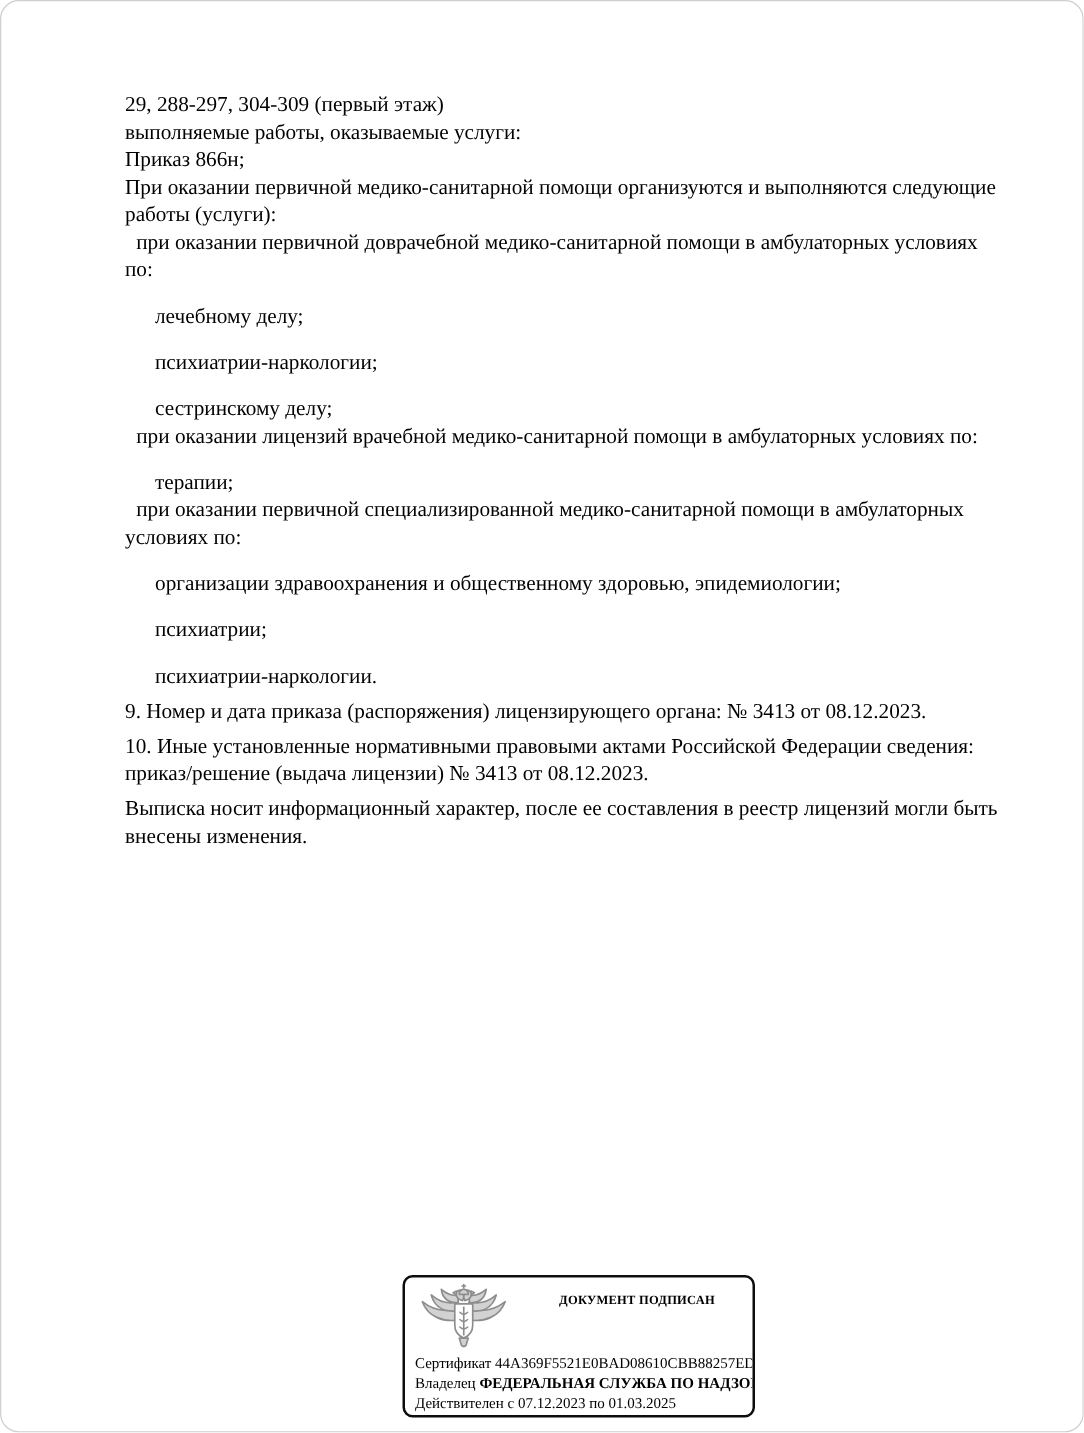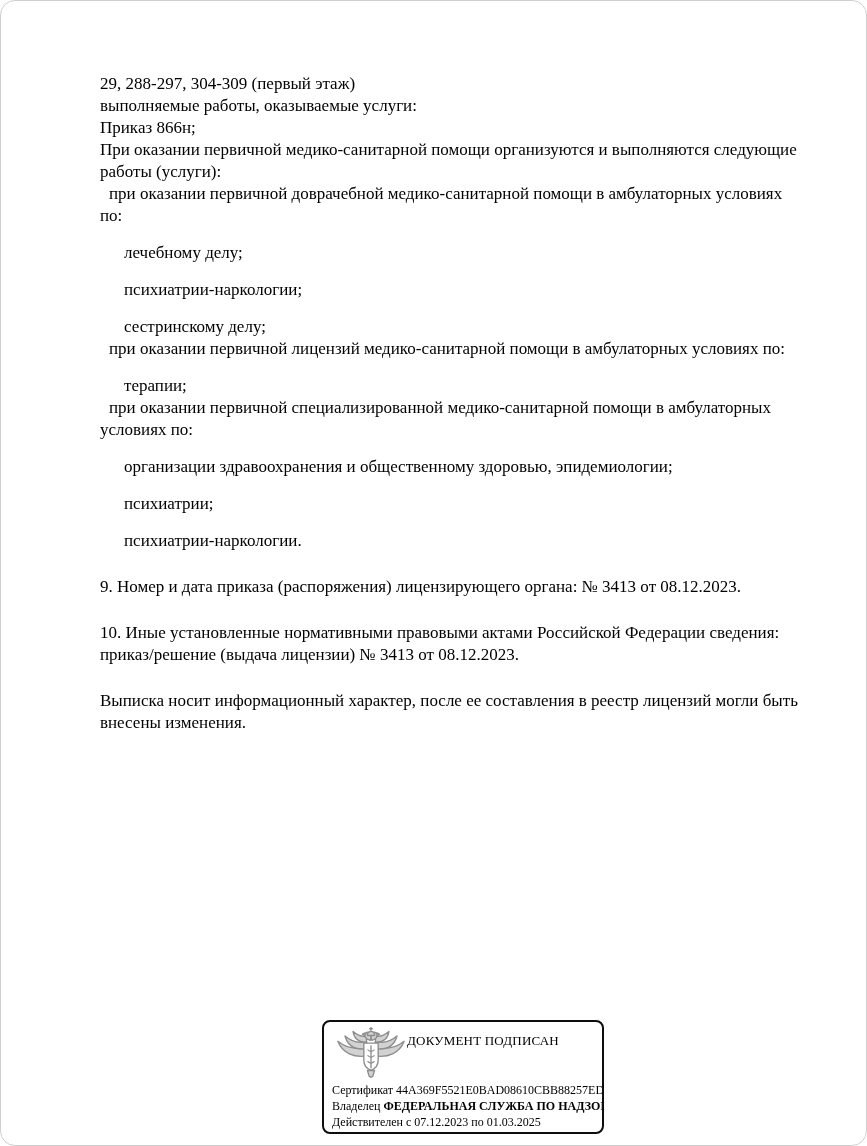--- a/index.html
+++ b/index.html
@@ -24,21 +24,21 @@
     left: 99px;
     top: 72px;
     right: 40px;
     font-size: 17px;
     line-height: 22px;
     white-space: nowrap;
   }
   .doc-text .line { min-height: 22px; }
   .doc-text .ind-1 { padding-left: 9px; }
   .doc-text .ind-2 { padding-left: 24px; margin-top: 15px; }
-  .doc-text .gap { margin-top: 24px; }
+  .doc-text .gap { margin-top: 6px; }
 
   .stamp {
     position: absolute;
     left: 321px;
     top: 1019px;
     width: 282px;
     height: 114px;
     box-sizing: border-box;
     border: 2px solid #0d0d0d;
     border-radius: 8px;
@@ -50,27 +50,28 @@
     align-items: flex-start;
     padding: 5px 4px 0 11px;
   }
   .stamp-emblem {
     flex: 0 0 auto;
     width: 72px;
     height: 52px;
   }
   .stamp-title {
     flex: 1 1 auto;
-    text-align: left;
-    font-size: 13px;
+    text-align: right;
+    font-size: 10px;
     line-height: 15px;
     letter-spacing: 0.2px;
     padding-top: 6px;
     padding-right: 26px;
     text-transform: none;
+    font-weight: bold;
   }
   .stamp-details {
     padding: 3px 0 0 8px;
     font-size: 12px;
     line-height: 16px;
     white-space: nowrap;
   }
   .stamp-details .row { height: 16px; overflow: hidden; }
   .owner-value { font-weight: bold; }
 </style>
@@ -83,21 +84,21 @@
       <div class="line ind-0">29, 288-297, 304-309 (первый этаж)</div>
       <div class="line ind-0">выполняемые работы, оказываемые услуги:</div>
       <div class="line ind-0">Приказ 866н;</div>
       <div class="line ind-0">При оказании первичной медико-санитарной помощи организуются и выполняются следующие</div>
       <div class="line ind-0">работы (услуги):</div>
       <div class="line ind-1">при оказании первичной доврачебной медико-санитарной помощи в амбулаторных условиях</div>
       <div class="line ind-0">по:</div>
       <div class="line ind-2">лечебному делу;</div>
       <div class="line ind-2">психиатрии-наркологии;</div>
       <div class="line ind-2">сестринскому делу;</div>
-      <div class="line ind-1">при оказании первичной лицензий медико-санитарной помощи в амбулаторных условиях по:</div>
+      <div class="line ind-1">при оказании лицензий врачебной медико-санитарной помощи в амбулаторных условиях по:</div>
       <div class="line ind-2">терапии;</div>
       <div class="line ind-1">при оказании первичной специализированной медико-санитарной помощи в амбулаторных</div>
       <div class="line ind-0">условиях по:</div>
       <div class="line ind-2">организации здравоохранения и общественному здоровью, эпидемиологии;</div>
       <div class="line ind-2">психиатрии;</div>
       <div class="line ind-2">психиатрии-наркологии.</div>
       <div class="line ind-0 gap">9. Номер и дата приказа (распоряжения) лицензирующего органа: № 3413 от 08.12.2023.</div>
       <div class="line ind-0 gap">10. Иные установленные нормативными правовыми актами Российской Федерации сведения:</div>
       <div class="line ind-0">приказ/решение (выдача лицензии) № 3413 от 08.12.2023.</div>
       <div class="line ind-0 gap">Выписка носит информационный характер, после ее составления в реестр лицензий могли быть</div>

